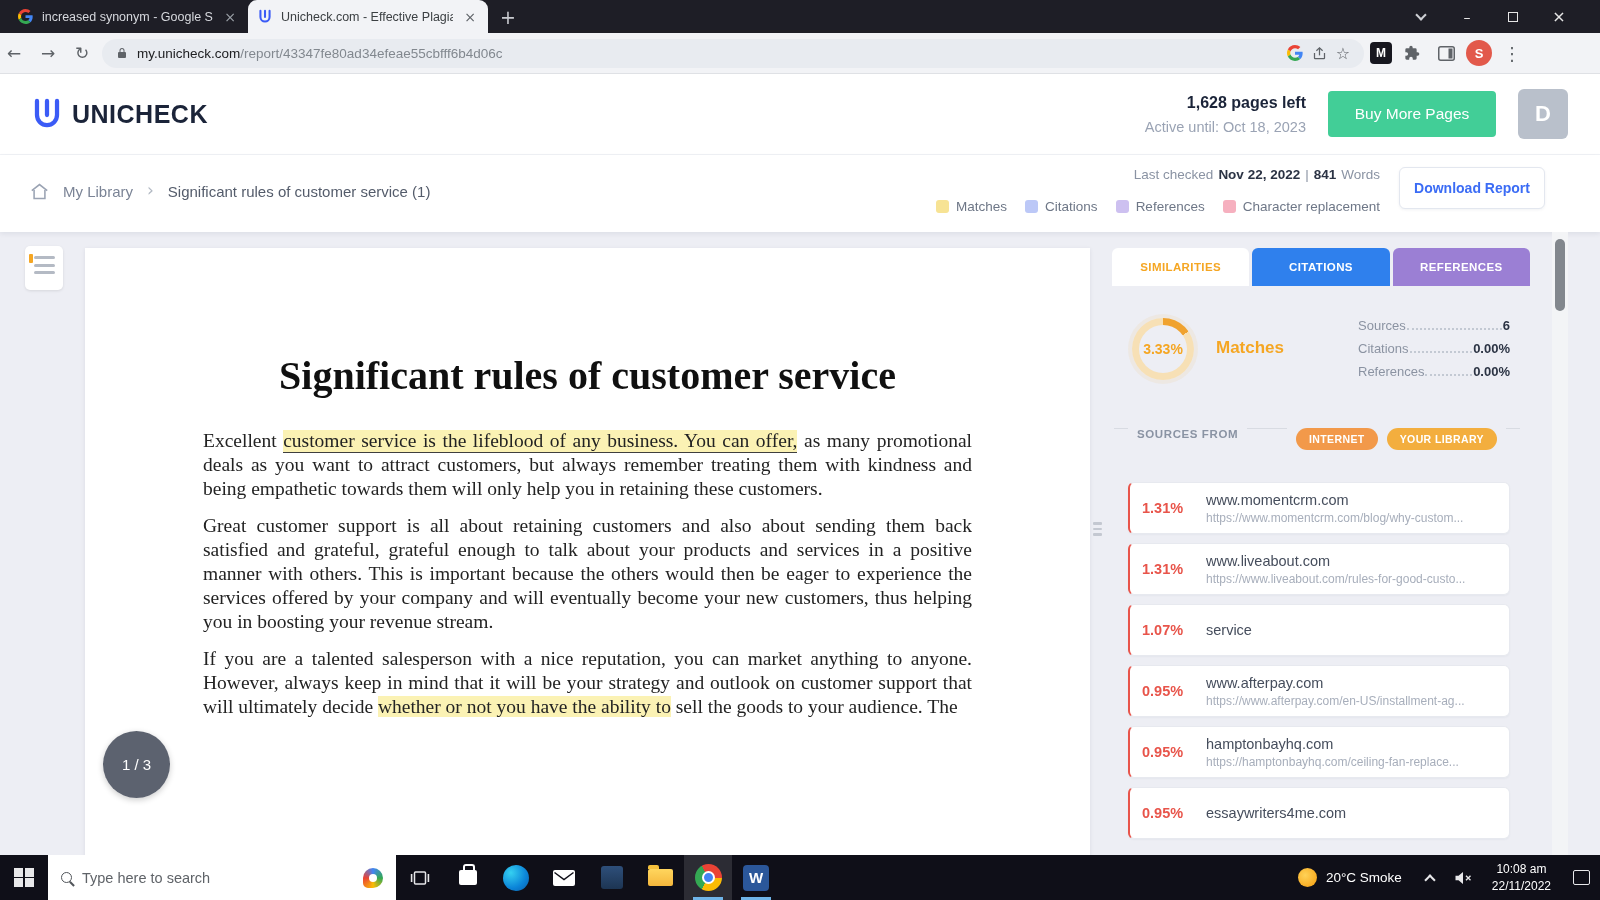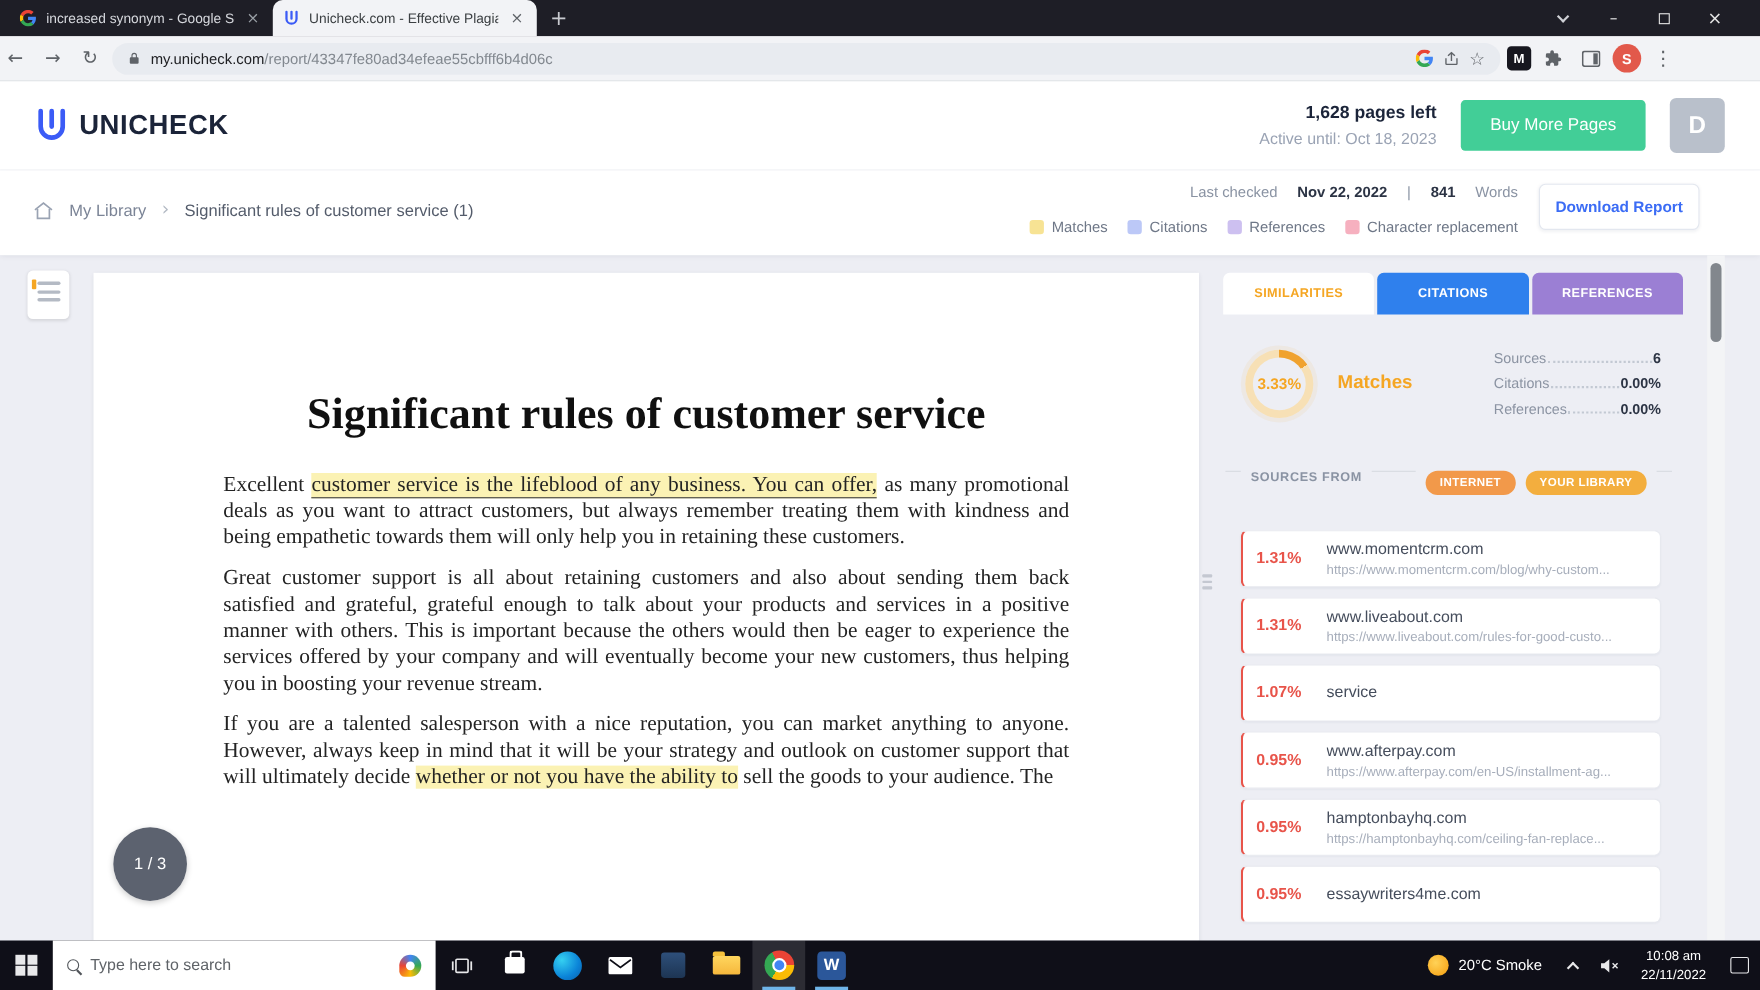--- a/index.html
+++ b/index.html
@@ -49,40 +49,40 @@
   .active-until{font-size:14.5px;color:#9aa3b4}
   .buy-btn{width:168px;height:46px;background:#42ce97;color:#fff;font-size:15.5px;border-radius:4px;display:flex;align-items:center;justify-content:center;font-weight:500;cursor:pointer}
   .acct{width:50px;height:50px;border-radius:6px;background:#b9c0cb;color:#fff;font-size:22px;font-weight:bold;display:flex;align-items:center;justify-content:center}
 
   
   .crumb-band{position:absolute;left:0;top:155px;width:1600px;height:77px;background:#fff;box-shadow:0 2px 5px rgba(20,30,60,.07)}
   .crumbs{position:absolute;left:30px;top:25px;display:flex;align-items:flex-end;gap:14px;font-size:15px}
   .crumb-lib{color:#7b8496}
   .crumb-sep{color:#b3bac4;font-size:17px}
   .crumb-doc{color:#545c6b}
-  .meta-line{position:absolute;right:220px;top:12px;font-size:13.5px;color:#8a93a3;display:flex;gap:18px;align-items:center}
+  .meta-line{position:absolute;right:220px;top:12px;font-size:13.5px;color:#8a93a3;display:flex;gap:5px;align-items:center}
   .meta-line b{color:#2b3344}
   .legend{position:absolute;right:220px;top:44px;display:flex;gap:18px;align-items:center}
   .leg-item{display:flex;align-items:center;gap:7px;font-size:13.5px;color:#6e7787}
   .swatch{width:13px;height:13px;border-radius:3px}
   .dl-btn{position:absolute;right:55px;top:12px;width:146px;height:42px;background:#fff;border:1px solid #e3e7ef;border-radius:6px;color:#3b6cf5;font-size:14px;font-weight:bold;display:flex;align-items:center;justify-content:center;box-shadow:0 1px 3px rgba(20,30,60,.06);cursor:pointer}
 
   
   .main{position:absolute;left:0;top:232px;width:1600px;height:623px;overflow:hidden}
   .thumb-toggle{position:absolute;left:25px;top:14px;width:38px;height:44px;background:#fff;border-radius:5px;box-shadow:0 1px 3px rgba(0,0,0,.1);padding:10px 0 0 9px}
   .tt-bar{width:21px;height:3px;background:#b4bac4;border-radius:2px;margin-bottom:4.5px}
   .tt-orange{position:absolute;left:4px;top:8px;width:4px;height:9px;background:#f5a623;border-radius:1px}
 
   .doc-page{position:absolute;left:85px;top:16px;width:1005px;height:640px;background:#fff;box-shadow:0 1px 4px rgba(30,40,70,.09);padding:104px 118px 0;font-family:"Liberation Serif","DejaVu Serif",serif;color:#232323}
   .doc-title{font-size:40px;font-weight:bold;text-align:center;color:#101010;margin-bottom:30px}
   .doc-para{font-size:19.5px;line-height:24px;text-align:justify;margin-bottom:13px}
   .hl{background:#fbf2b4}
   .hl.u{border-bottom:1.5px solid #3f3f3f;padding-bottom:1px}
 
-  .page-ind{position:absolute;left:103px;top:520px;width:67px;height:67px;border-radius:50%;background:rgba(78,85,99,.92);color:#fff;font-size:15px;display:flex;align-items:center;justify-content:center;box-shadow:0 2px 6px rgba(0,0,0,.2)}
+  .page-ind{position:absolute;left:103px;top:499px;width:67px;height:67px;border-radius:50%;background:rgba(78,85,99,.92);color:#fff;font-size:15px;display:flex;align-items:center;justify-content:center;box-shadow:0 2px 6px rgba(0,0,0,.2)}
 
   .rz{position:absolute;left:1093px;top:290px;display:flex;flex-direction:column;gap:3px}
   .rz span{width:9px;height:2.5px;background:#c4c8d1;border-radius:1px}
 
   
   .panel{position:absolute;left:1112px;top:16px;width:418px;height:745px}
   .ptabs{display:flex;gap:3px;height:38px}
   .ptab{flex:1;display:flex;align-items:center;justify-content:center;font-size:11.5px;font-weight:bold;letter-spacing:.4px;border-radius:6px 6px 0 0;cursor:pointer}
   .ptab.sim{background:#fff;color:#f5a623}
   .ptab.cit{background:#2f80ed;color:#fff}

